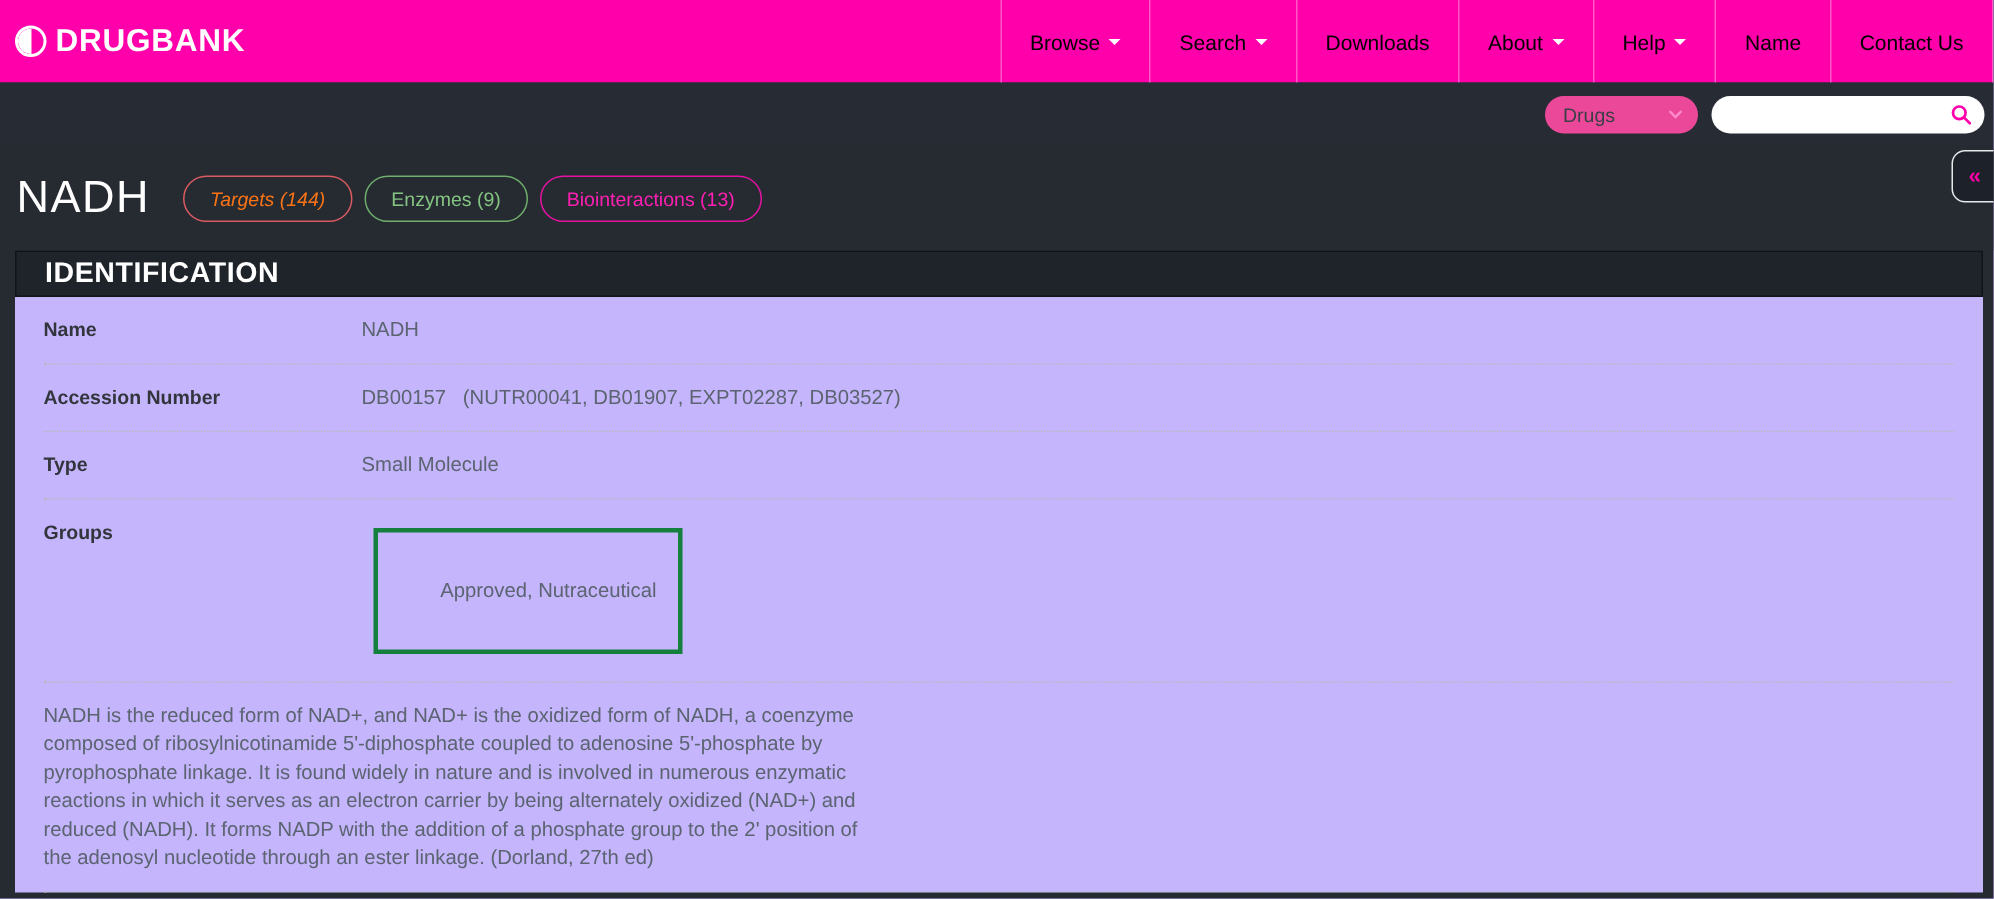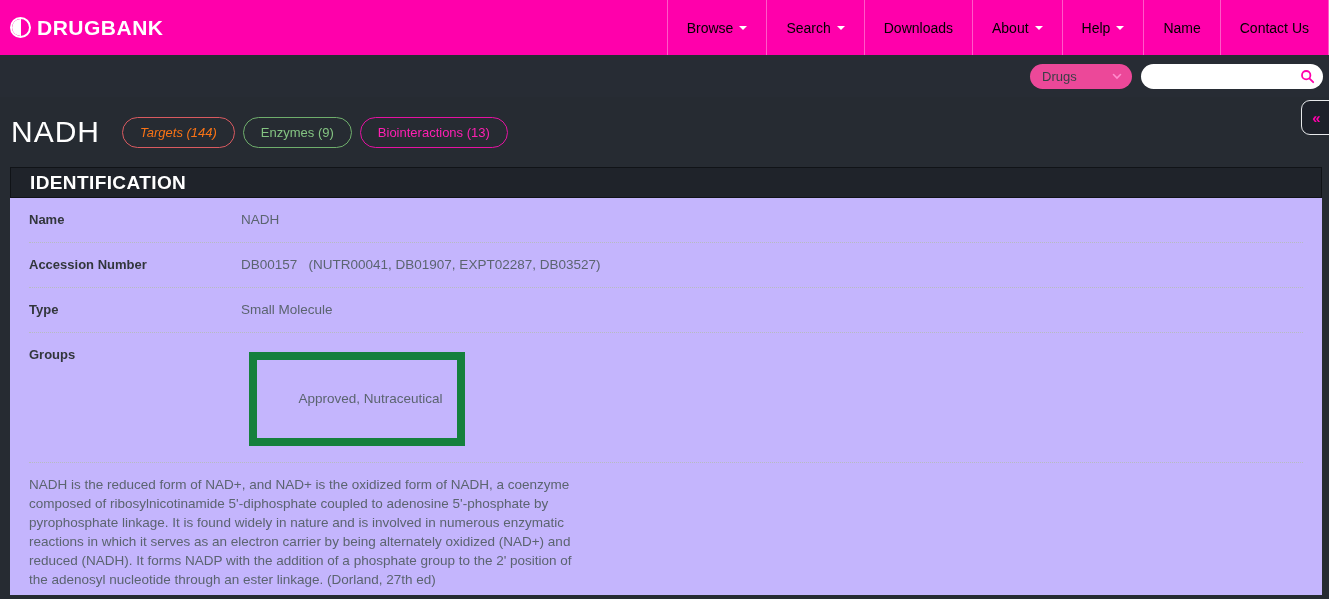--- a/index.html
+++ b/index.html
@@ -112,21 +112,21 @@
     font-size: 13px; font-weight: 700; color: #32363c;
     padding-top: 2px;
   }
   .row .value {
     font-size: 13.5px; color: #5b6470; line-height: 19px;
     white-space: pre-wrap; flex: 1;
   }
   .row-groups .value { position: relative; }
   .highlight-box {
     display: inline-block; position: relative; z-index: 2;
-    border: 8px solid #15803d;
+    border: 3px solid #15803d;
     padding: 10px 14px 11px 12px; margin: -12px 0 -16px -15px;
   }
   .desc-value { max-width: 575px; }
   .structure-holder { padding-top: 16px; }
 </style>
 </head>
 <body>
 
 <div class="navbar">
   <div class="brand">

